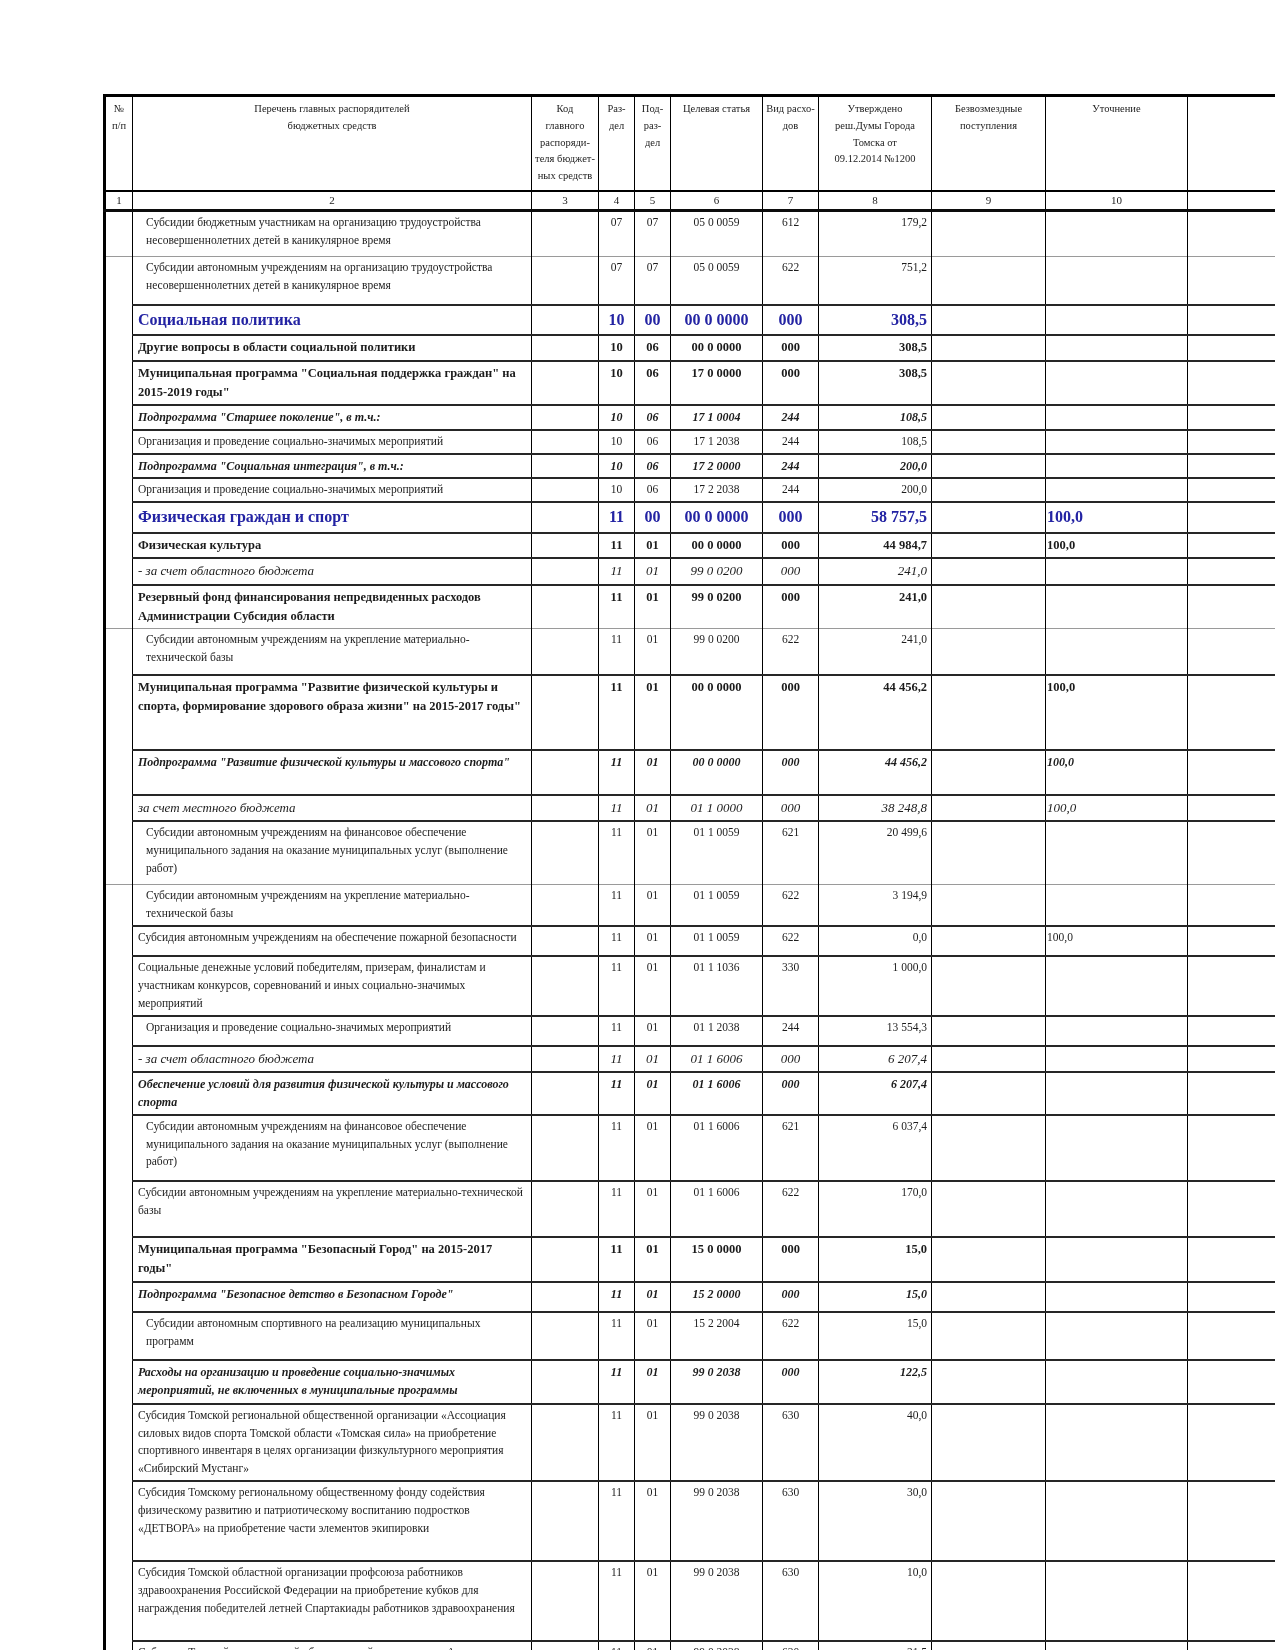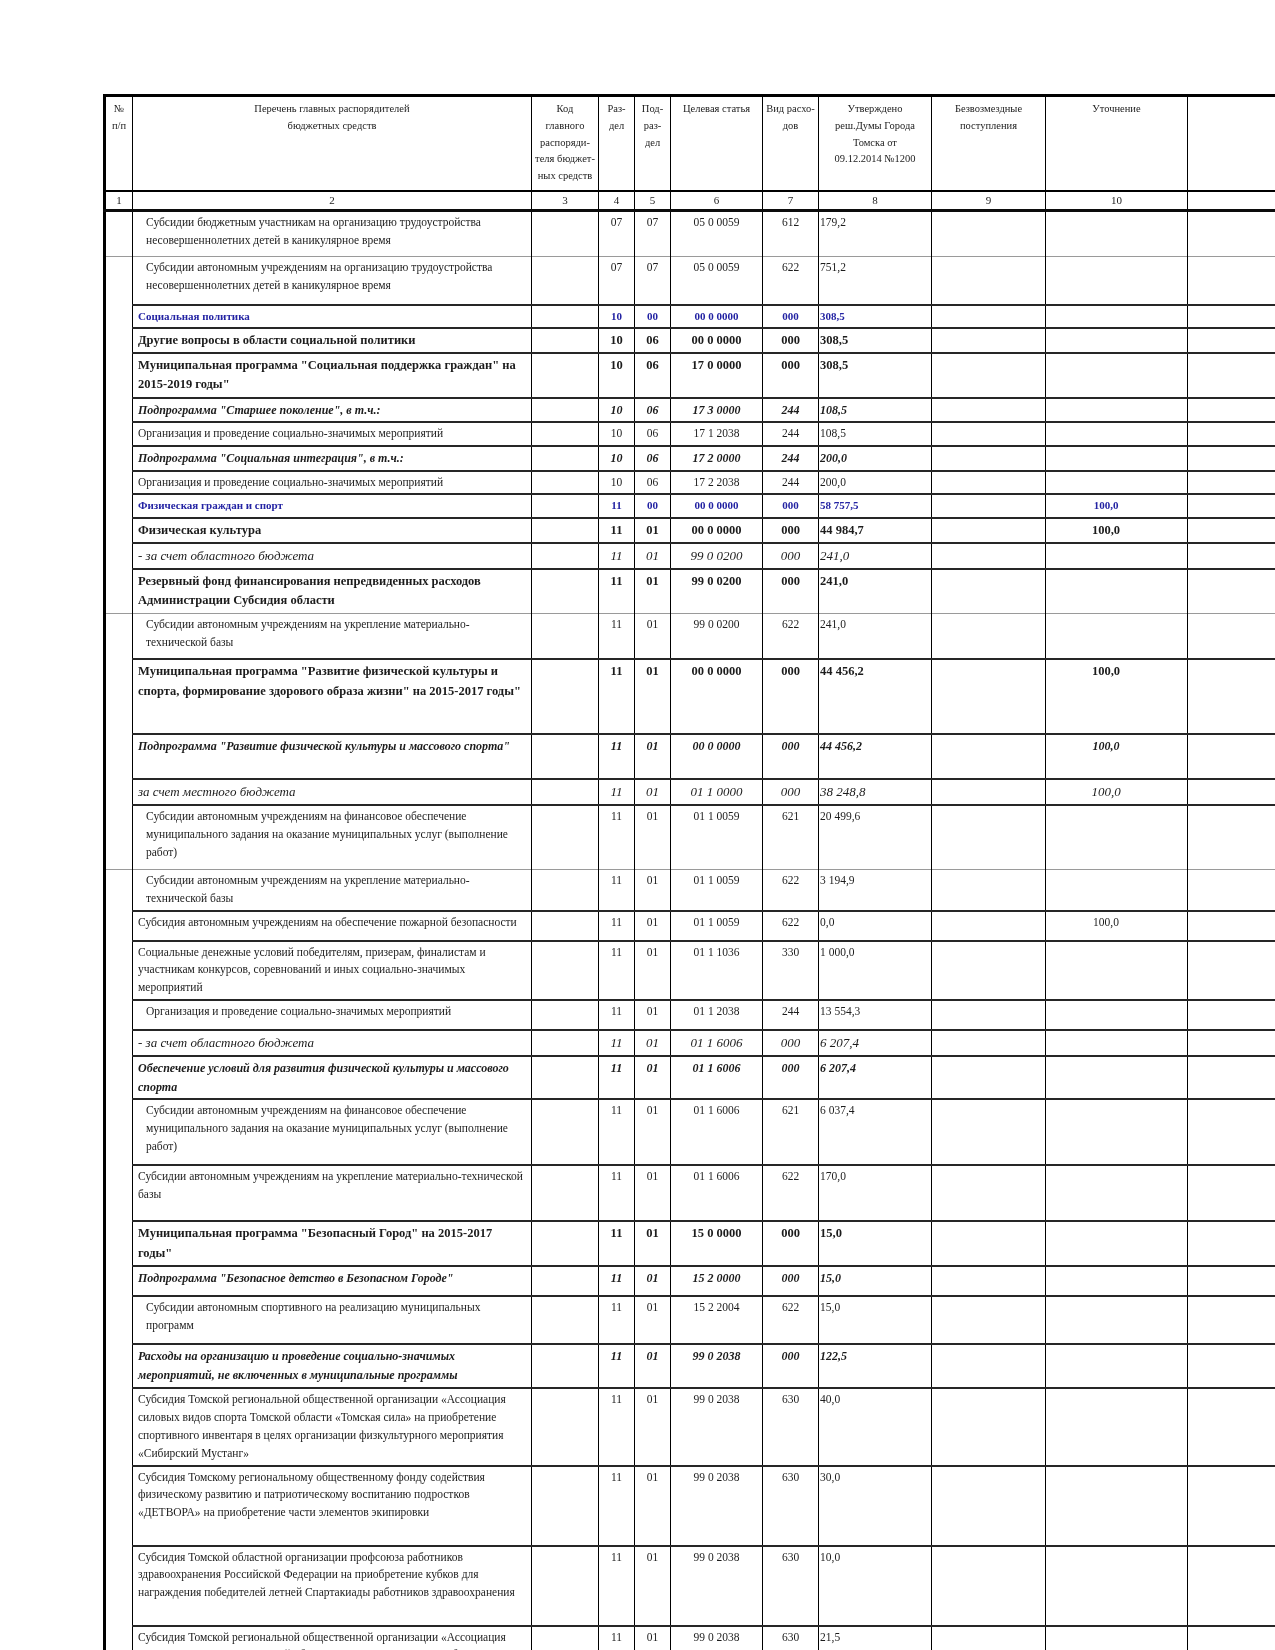--- a/index.html
+++ b/index.html
@@ -40,27 +40,27 @@
     text-align:center;
     font-size:11px;
     padding:2px 0 3px 0;
   }
   tbody td{border-top:2px solid #262626;}
   tbody tr.lb td{border-top:1px solid #9a9a9a;}
   tbody td.c1{border-top:none;}
   td.lab{text-align:left;padding:2px 4px 2px 5px;line-height:1.55;}
   td.lab.ind{padding-left:13px;}
   td.cc{text-align:center;padding:2px 1px;line-height:1.5;}
-  td.sum{text-align:left;padding:2px 4px 2px 1px;line-height:1.5;}
-  td.clr{text-align:center;padding:2px 22px 2px 1px;line-height:1.5;}
+  td.sum{text-align:right;padding:2px 4px 2px 1px;line-height:1.5;}
+  td.clr{text-align:left;padding:2px 22px 2px 1px;line-height:1.5;}
   tr.st-n td{font-size:11.5px;}
   tr.st-i td{font-size:13px;font-style:italic;}
   tr.st-b td{font-size:12.5px;font-weight:bold;}
   tr.st-bi td{font-size:12px;font-weight:bold;font-style:italic;}
-  tr.st-sec td{font-size:11px;font-weight:bold;color:#2323a3;}
+  tr.st-sec td{font-size:16px;font-weight:bold;color:#2323a3;}
 </style>
 </head>
 <body>
 
 <div class="page">
   <table class="btable">
     <colgroup>
       <col style="width:28px">
         <col style="width:399px">
         <col style="width:67px">
@@ -180,21 +180,21 @@
           <td class="cc"></td>
           <td class="clr"></td>
           <td class="cc"></td>
         </tr>
         <tr class="st-bi" style="height: 17px;">
           <td class="c1"></td>
           <td class="lab">Подпрограмма "Старшее поколение", в т.ч.:</td>
           <td class="cc"></td>
           <td class="cc">10</td>
           <td class="cc">06</td>
-          <td class="cc">17 3 0000</td>
+          <td class="cc">17 1 0004</td>
           <td class="cc">244</td>
           <td class="sum">108,5</td>
           <td class="cc"></td>
           <td class="clr"></td>
           <td class="cc"></td>
         </tr>
         <tr class="st-n" style="height: 16px;">
           <td class="c1"></td>
           <td class="lab">Организация и проведение социально-значимых мероприятий</td>
           <td class="cc"></td>

